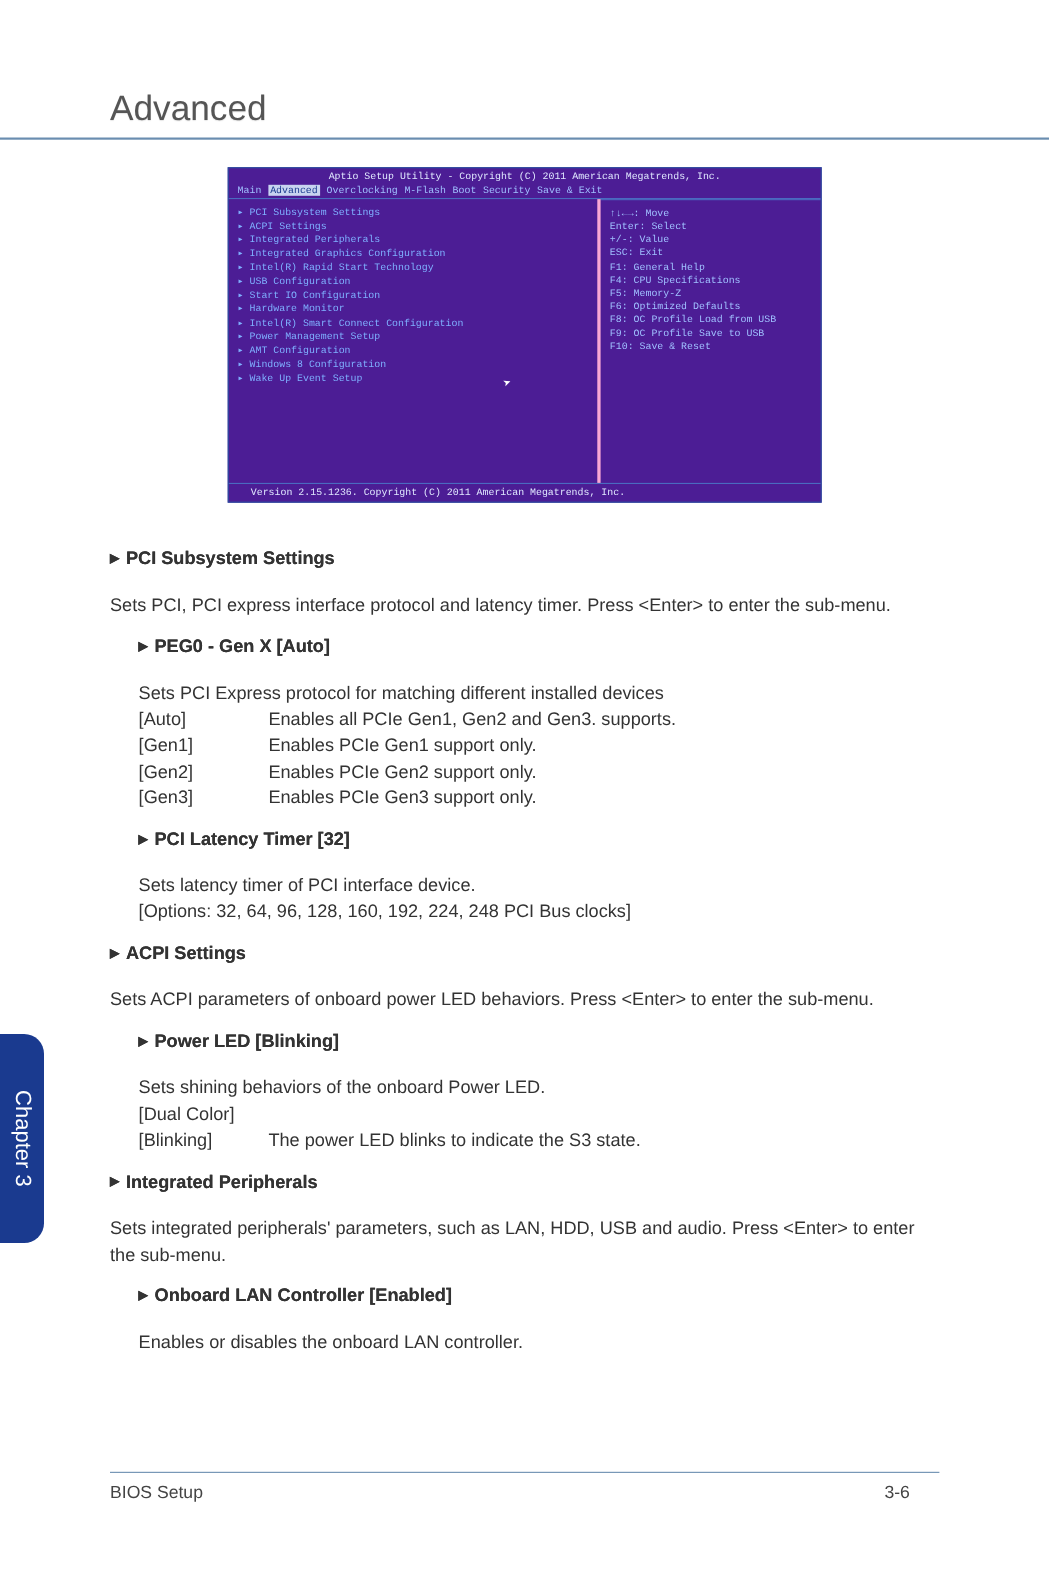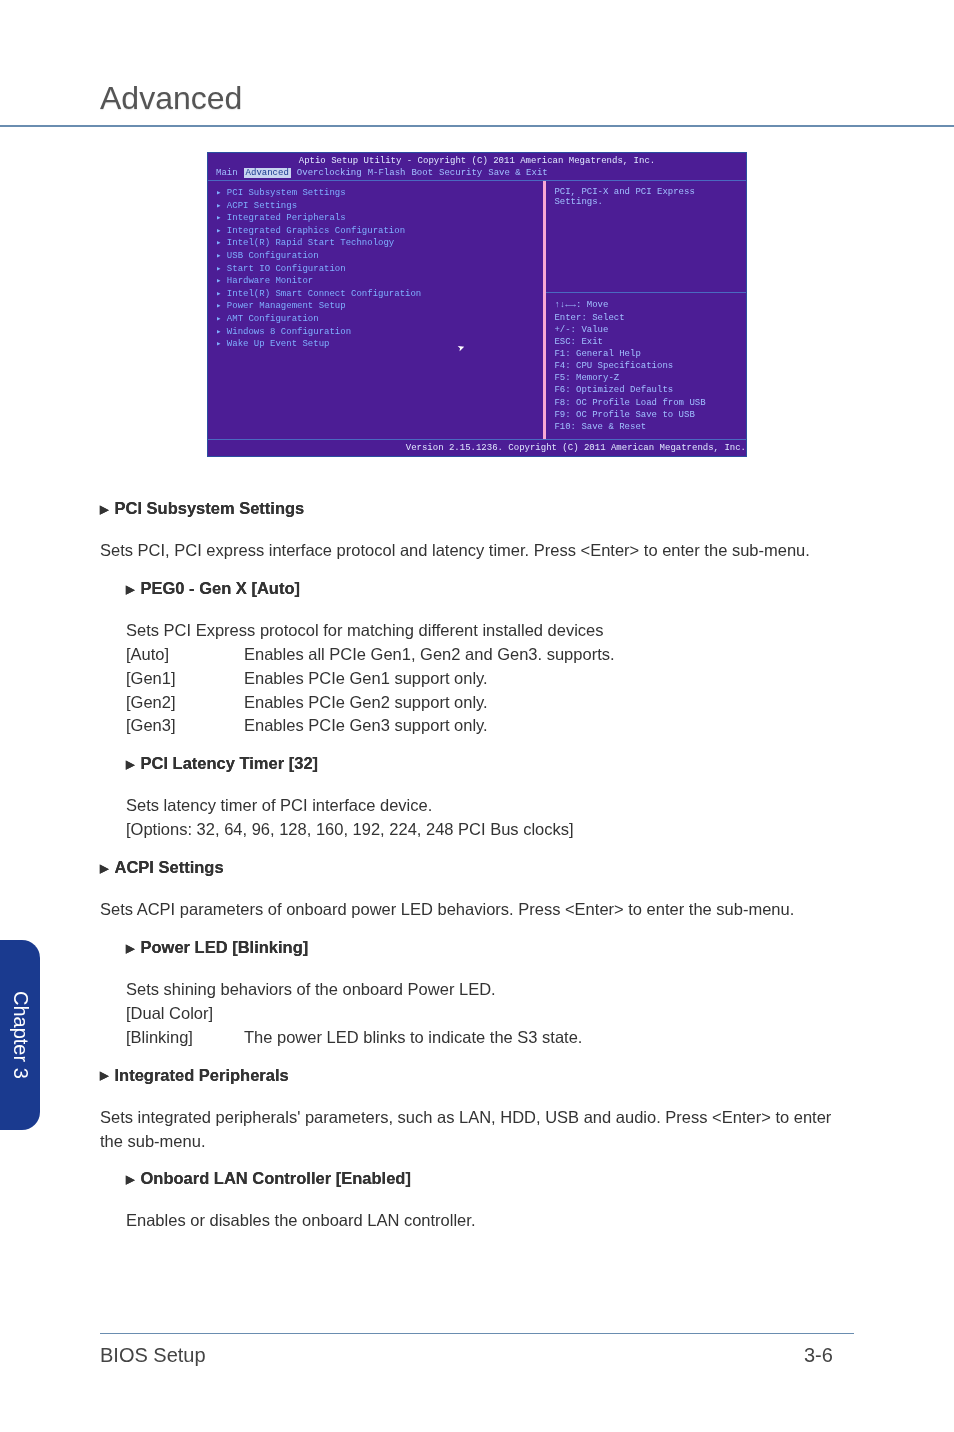--- a/index.html
+++ b/index.html
@@ -57,21 +57,21 @@
       border-right: 3px solid #f9a8d4;
     }
     .bios-left div { color: #7fb0ff; line-height: 1.4; }
     .bios-right {
       flex: 1;
       display: flex;
       flex-direction: column;
     }
     .bios-help-top { padding: 6px 8px; flex: 1; color: #a0c0ff; }
     .bios-help-bot { padding: 6px 8px; border-top: 1px solid #4a6ac0; color: #a0c0ff; line-height: 1.35; }
-    .bios-footer { text-align: right; padding: 3px 0; color: #e0e8ff; margin-left: 20px; }
+    .bios-footer { text-align: left; padding: 3px 0; color: #e0e8ff; margin-left: 20px; }
     .content { padding: 0 100px 0 100px; font-size: 16.5px; line-height: 1.45; color: #333; }
     .section-item { margin-top: 14px; }
     .marker::before { content: "▶"; font-size: 11px; margin-right: 6px; vertical-align: middle; }
     .bold-title { font-weight: 600; color: #333; text-shadow: 0 0 0.5px #333; }
     .desc { margin-top: 18px; }
     .sub-block { padding-left: 26px; }
     .opt-row { display: flex; }
     .opt-key { width: 118px; flex-shrink: 0; }
     .opt-val { flex: 1; }
     .side-tab {
@@ -92,21 +92,21 @@
       font-size: 20px;
     }
     .footer-area {
       position: absolute;
       bottom: 65px;
       left: 100px;
       right: 100px;
       border-top: 1px solid #6a8db0;
       padding-top: 10px;
       display: flex;
-      font-size: 20px;
+      font-size: 16px;
       color: #444;
     }
     .footer-left { flex: 1; }
     .footer-page { width: 50px; text-align: left; }
     .cursor-ico {
       position: absolute;
       left: 250px;
       top: 160px;
       color: #fff;
       font-size: 12px;
@@ -140,21 +140,20 @@
       <div>▸ <span>Start IO Configuration</span></div>
       <div>▸ <span>Hardware Monitor</span></div>
       <div>▸ <span>Intel(R) Smart Connect Configuration</span></div>
       <div>▸ <span>Power Management Setup</span></div>
       <div>▸ <span>AMT Configuration</span></div>
       <div>▸ <span>Windows 8 Configuration</span></div>
       <div>▸ <span>Wake Up Event Setup</span></div>
       <span class="cursor-ico">➤</span>
     </div>
     <div class="bios-right">
-      <div class="bios-help-top">PCI, PCI-X and PCI Express Settings.</div>
       <div class="bios-help-bot">
         <div>↑↓←→: Move</div>
         <div>Enter: Select</div>
         <div>+/-: Value</div>
         <div>ESC: Exit</div>
         <div>F1: General Help</div>
         <div>F4: CPU Specifications</div>
         <div>F5: Memory-Z</div>
         <div>F6: Optimized Defaults</div>
         <div>F8: OC Profile Load from USB</div>

